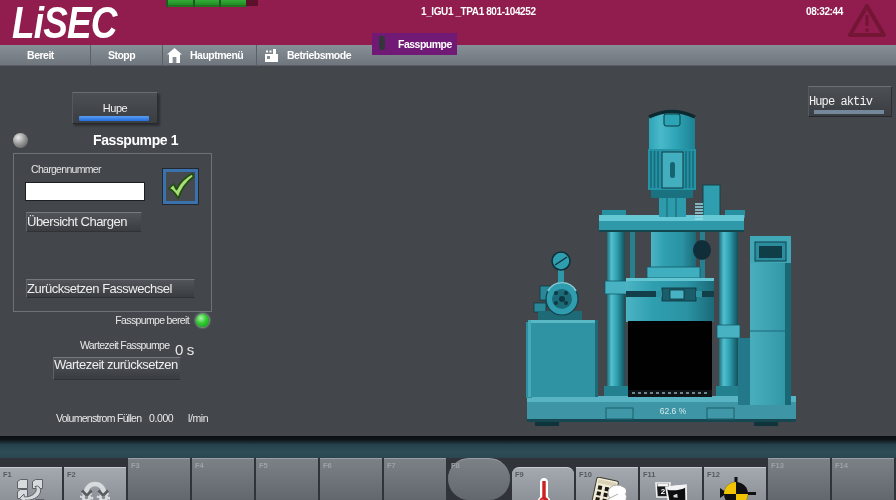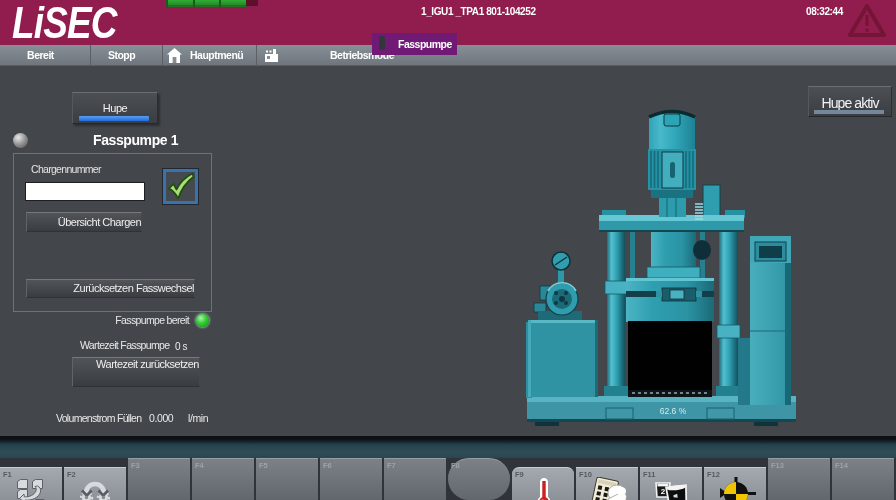--- a/index.html
+++ b/index.html
@@ -10,43 +10,43 @@
 .gsq{top:0;height:5px;background:linear-gradient(#34ad38,#1f8c24);border-bottom:2px solid #256e22;}
 #logo{left:12px;top:-2px;color:#fff;font-size:44px;font-weight:bold;font-style:italic;letter-spacing:-1px;transform:scaleX(0.84);transform-origin:left top;}
 #htitle{left:421px;top:6px;color:#fff;font-size:10px;font-weight:bold;letter-spacing:-0.4px;}
 #htime{left:806px;top:6px;color:#fff;font-size:10px;font-weight:bold;letter-spacing:-0.4px;}
 
 #tabbar{left:0;top:45px;width:896px;height:21px;background:linear-gradient(#878f97,#6d747b);}
 .tdiv{top:45px;width:1px;height:21px;background:#5c6066;}
 .tab{top:45px;height:21px;color:#fff;font-size:10.5px;font-weight:bold;letter-spacing:-0.5px;text-align:center;line-height:21px;}
 #activetab{left:372px;top:33px;width:85px;height:22px;background:#701a75;color:#fff;font-size:10.5px;font-weight:bold;letter-spacing:-0.5px;line-height:22px;}
 
-.btn{background:linear-gradient(#515459,#393c40);border:1px solid;border-color:#75797e #44474b #303236 #606469;color:#efefef;font-size:11px;letter-spacing:-0.5px;text-align:right;box-sizing:border-box;}
+.btn{background:linear-gradient(#515459,#393c40);border:1px solid;border-color:#75797e #44474b #303236 #606469;color:#efefef;font-size:13px;letter-spacing:-0.5px;text-align:left;box-sizing:border-box;}
 
 #aktiv{left:72px;top:92px;width:84px;height:30px;background:linear-gradient(#4c4f54,#3a3d41);border:1px solid;border-color:#6a6e73 #2c2e32 #26282c #55585d;box-shadow:2px 2px 2px rgba(0,0,0,.35);}
 #aktiv .lbl{position:absolute;left:0;top:9px;width:100%;text-align:center;color:#f2f2f2;font-size:11px;letter-spacing:-0.5px;}
 #aktiv .bar{position:absolute;left:6px;top:23px;width:70px;height:5px;background:linear-gradient(#5d9cf0,#1f6fdc);border-radius:1px;}
 #sphere{left:13px;top:133px;width:15px;height:15px;border-radius:50%;background:radial-gradient(circle at 35% 30%,#e8e8e8,#9a9a9a 45%,#606060 85%);}
 #fp1{left:93px;top:132px;color:#fff;font-size:14px;font-weight:bold;letter-spacing:-0.4px;text-align:center;}
 #panel{left:13px;top:153px;width:197px;height:157px;border:1px solid #6e7277;}
 #chlbl{left:31px;top:163px;color:#e4e4e4;font-size:10.5px;letter-spacing:-0.7px;}
 #chin{left:25px;top:182px;width:118px;height:17px;background:#fff;border:1px solid #1c1e20;}
 #chk{left:163px;top:169px;width:35px;height:35px;background:#46494e;border:3px solid #3a72ae;box-sizing:border-box;box-shadow:0 0 0 1px #23282e;}
 #ueb{left:26px;top:212px;width:116px;height:20px;line-height:18px;}
 #zur{left:26px;top:279px;width:169px;height:19px;line-height:17px;}
 #fpb{left:80px;top:314px;width:109px;text-align:right;color:#e8e8e8;font-size:10.5px;letter-spacing:-0.65px;}
 #led{left:196px;top:314px;width:13px;height:13px;border-radius:50%;background:radial-gradient(circle at 38% 32%,#aef2ae,#30cc30 45%,#16a01c 90%);box-shadow:0 0 2px 1px rgba(190,255,190,.55);}
 #wzf{left:80px;top:339px;color:#e8e8e8;font-size:10.5px;letter-spacing:-0.65px;}
-#wzs{left:175px;top:341px;color:#e8e8e8;font-size:10px;letter-spacing:-0.4px;}
-#wzb{left:72px;top:357px;width:128px;height:30px;line-height:13px;}
+#wzs{left:175px;top:341px;color:#e8e8e8;font-size:15px;letter-spacing:-0.4px;}
+#wzb{left:53px;top:357px;width:128px;height:23px;line-height:13px;}
 #vol{left:56px;top:412px;color:#e8e8e8;font-size:10.5px;letter-spacing:-0.7px;}
 #vol2{left:149px;top:412px;color:#e8e8e8;font-size:10.5px;letter-spacing:-0.4px;}
 #vol3{left:176px;top:412px;color:#e8e8e8;font-size:10.5px;letter-spacing:-0.4px;margin-left:12px;}
 #hupe{left:808px;top:86px;width:82px;height:29px;background:linear-gradient(#4c4f54,#3a3d41);border:1px solid;border-color:#6a6e73 #2c2e32 #26282c #55585d;}
-#hupe .lbl{position:absolute;left:0;top:8px;width:100%;text-align:center;color:#f2f2f2;font-size:14px;letter-spacing:-0.9px;}
+#hupe .lbl{position:absolute;left:0;top:8px;width:100%;text-align:left;color:#f2f2f2;font-size:12px;letter-spacing:-0.9px;font-family:Liberation Mono, monospace;}
 #hupe .bar{position:absolute;left:5px;top:23px;width:70px;height:4px;background:#75879b;}
 
 #bstrip{left:0;top:436px;width:896px;height:22px;background:linear-gradient(#0b0f11 0%,#0e1418 16%,#26424c 40%,#2f4d57 75%,#2a454f 100%);}
 .fcell{top:458px;width:62px;height:42px;}
 .fon{background:linear-gradient(#a4a9b0,#868b92);border-top:1px solid #c8ccd1;box-sizing:border-box;margin-top:9px;}
 .foff{background:linear-gradient(#7c8188,#62676e);border-top:1px solid #999ea4;box-sizing:border-box;}
 .flbl{position:absolute;left:3px;top:2px;font-size:7.5px;font-weight:bold;}
 .fon .flbl{color:#565a60;}
 .foff .flbl{color:#9da2a9;}
 </style>
@@ -66,21 +66,21 @@
   <path d="M21 4 L38 33 L4 33 Z" fill="none" stroke="#741536" stroke-width="4" stroke-linejoin="round"></path>
   <rect x="19.4" y="13" width="3.2" height="11" fill="#741536"></rect>
   <rect x="19.4" y="26.5" width="3.2" height="3.2" fill="#741536"></rect>
 </svg>
 
 <div class="abs" id="tabbar"></div>
 <div class="abs" style="left:0;top:65px;width:896px;height:1px;background:#5a5e64;"></div>
 <div class="abs tab" style="left:0px;width:81px;">Bereit</div>
 <div class="abs tab" style="left:81px;width:81px;">Stopp</div>
 <div class="abs tab" style="left:190px;width:70px;text-align:left;">Hauptmenü</div>
-<div class="abs tab" style="left:287px;width:90px;text-align:right;margin-left:17px;">Betriebsmode</div>
+<div class="abs tab" style="left:287px;width:90px;text-align:left;">Betriebsmode</div>
 <div class="abs tdiv" style="left:90px;"></div>
 <div class="abs tdiv" style="left:162px;"></div>
 <div class="abs tdiv" style="left:256px;"></div>
 <svg class="abs" style="left:167px;top:48px" width="15" height="15" viewBox="0 0 15 15">
   <path d="M7.5 0 L15 6.5 L13 6.5 L13 15 L2 15 L2 6.5 L0 6.5 Z" fill="#fff"></path>
   <rect x="5.6" y="9" width="3.8" height="6" fill="#878c93"></rect>
 </svg>
 <svg class="abs" style="left:264px;top:49px" width="15" height="13" viewBox="0 0 15 13">
   <rect x="1" y="5" width="13" height="8" fill="#fff"></rect>
   <rect x="9" y="0" width="3" height="6" fill="#fff"></rect>

